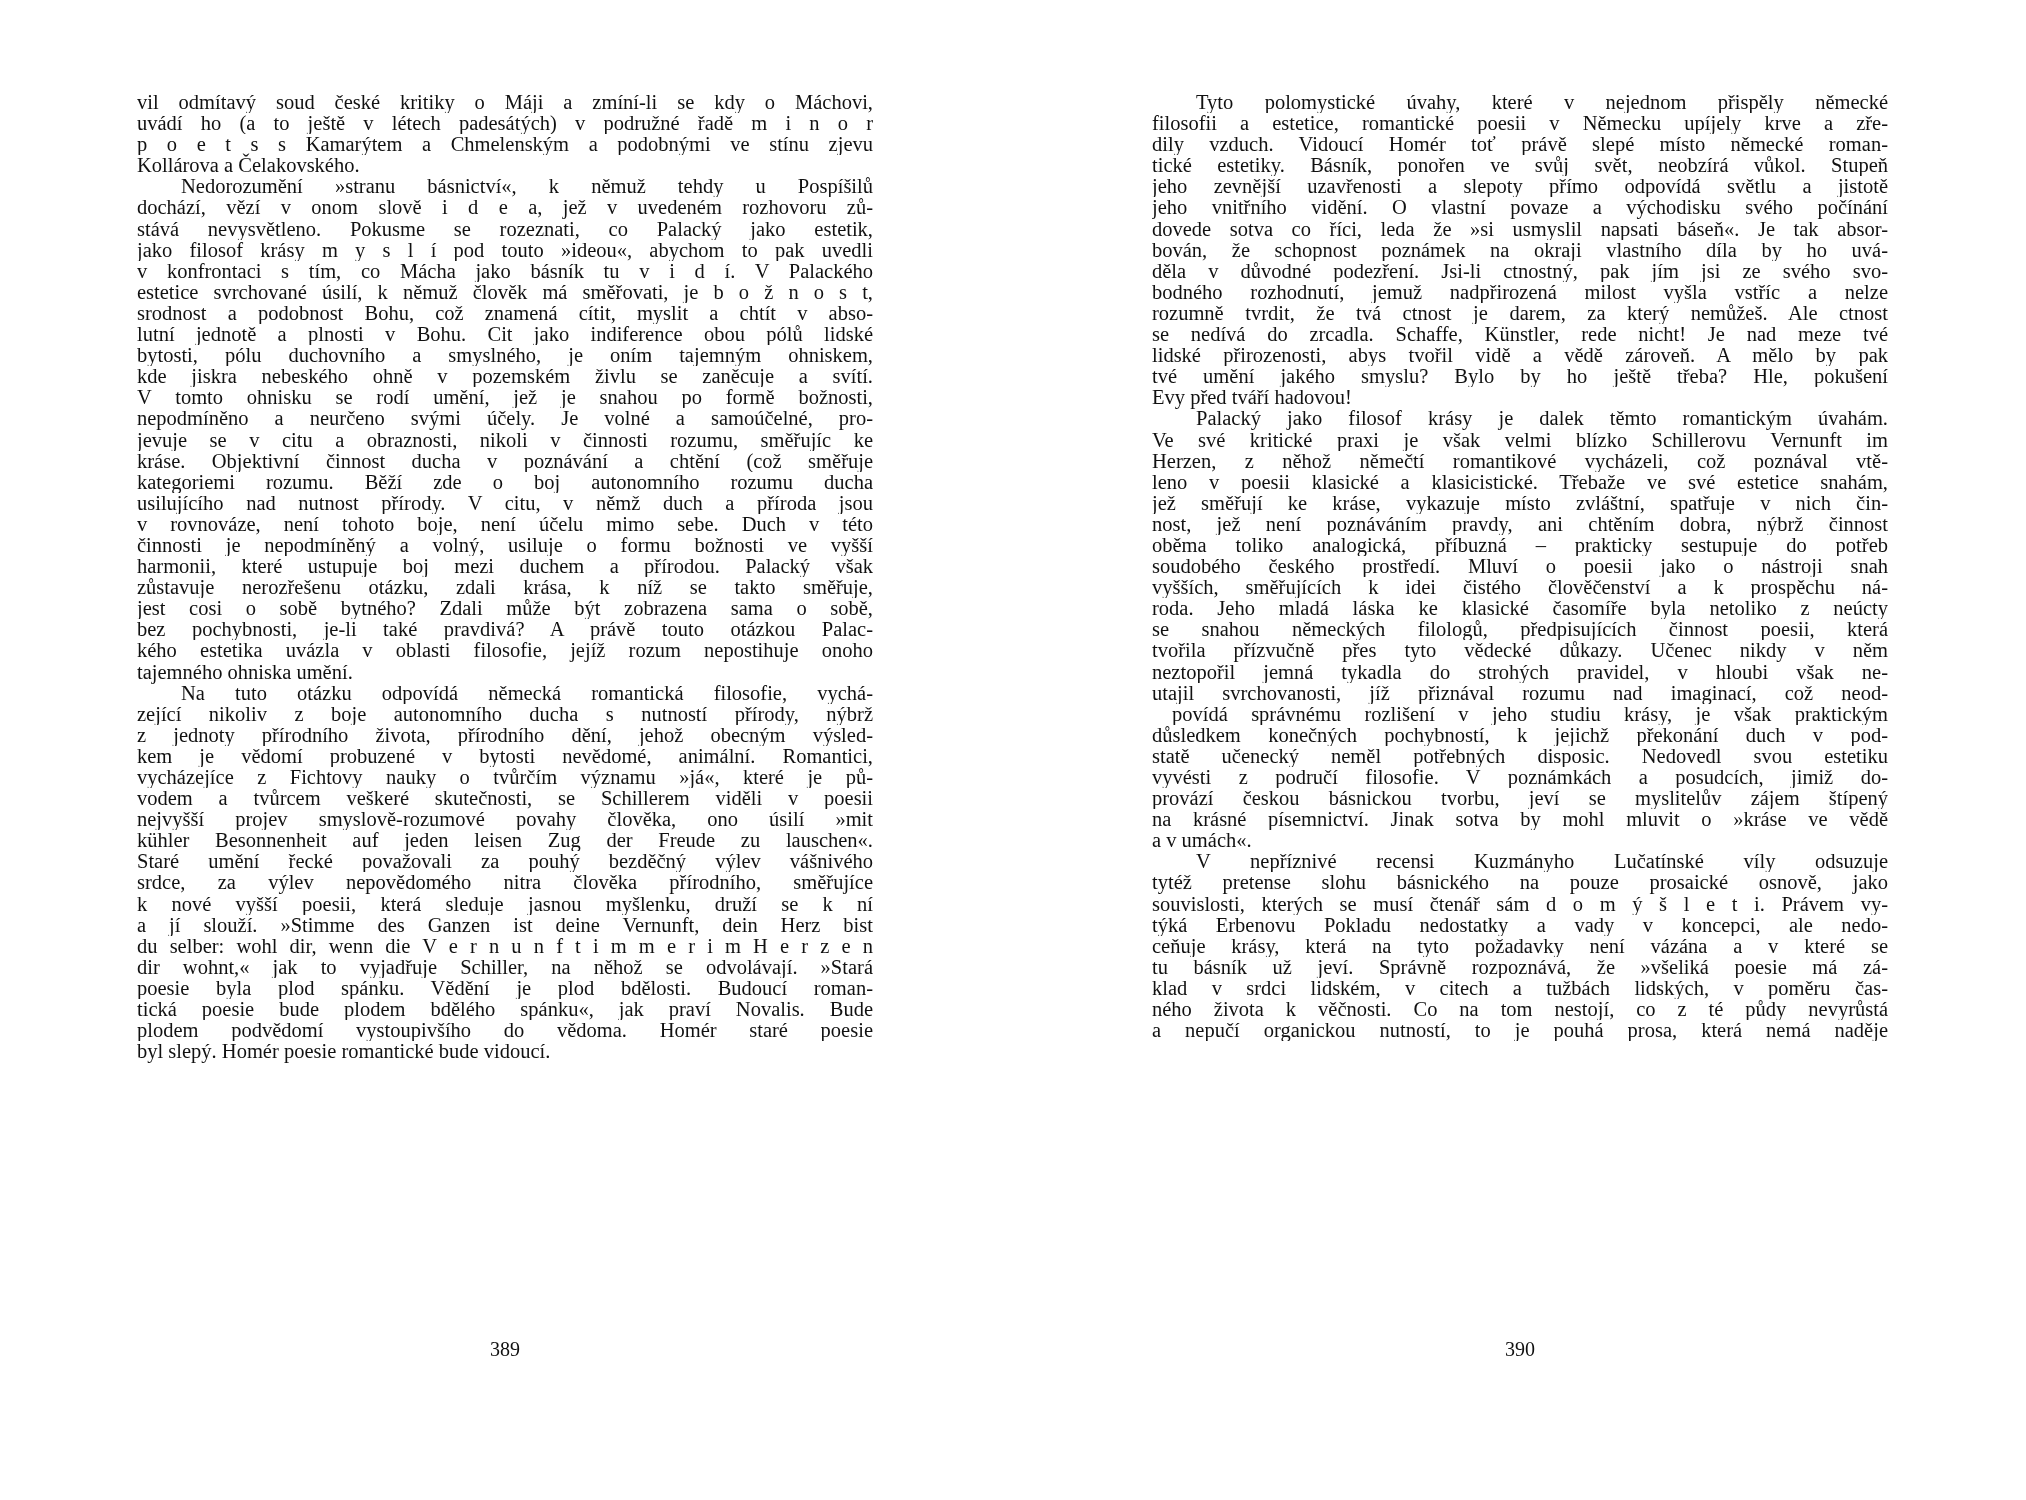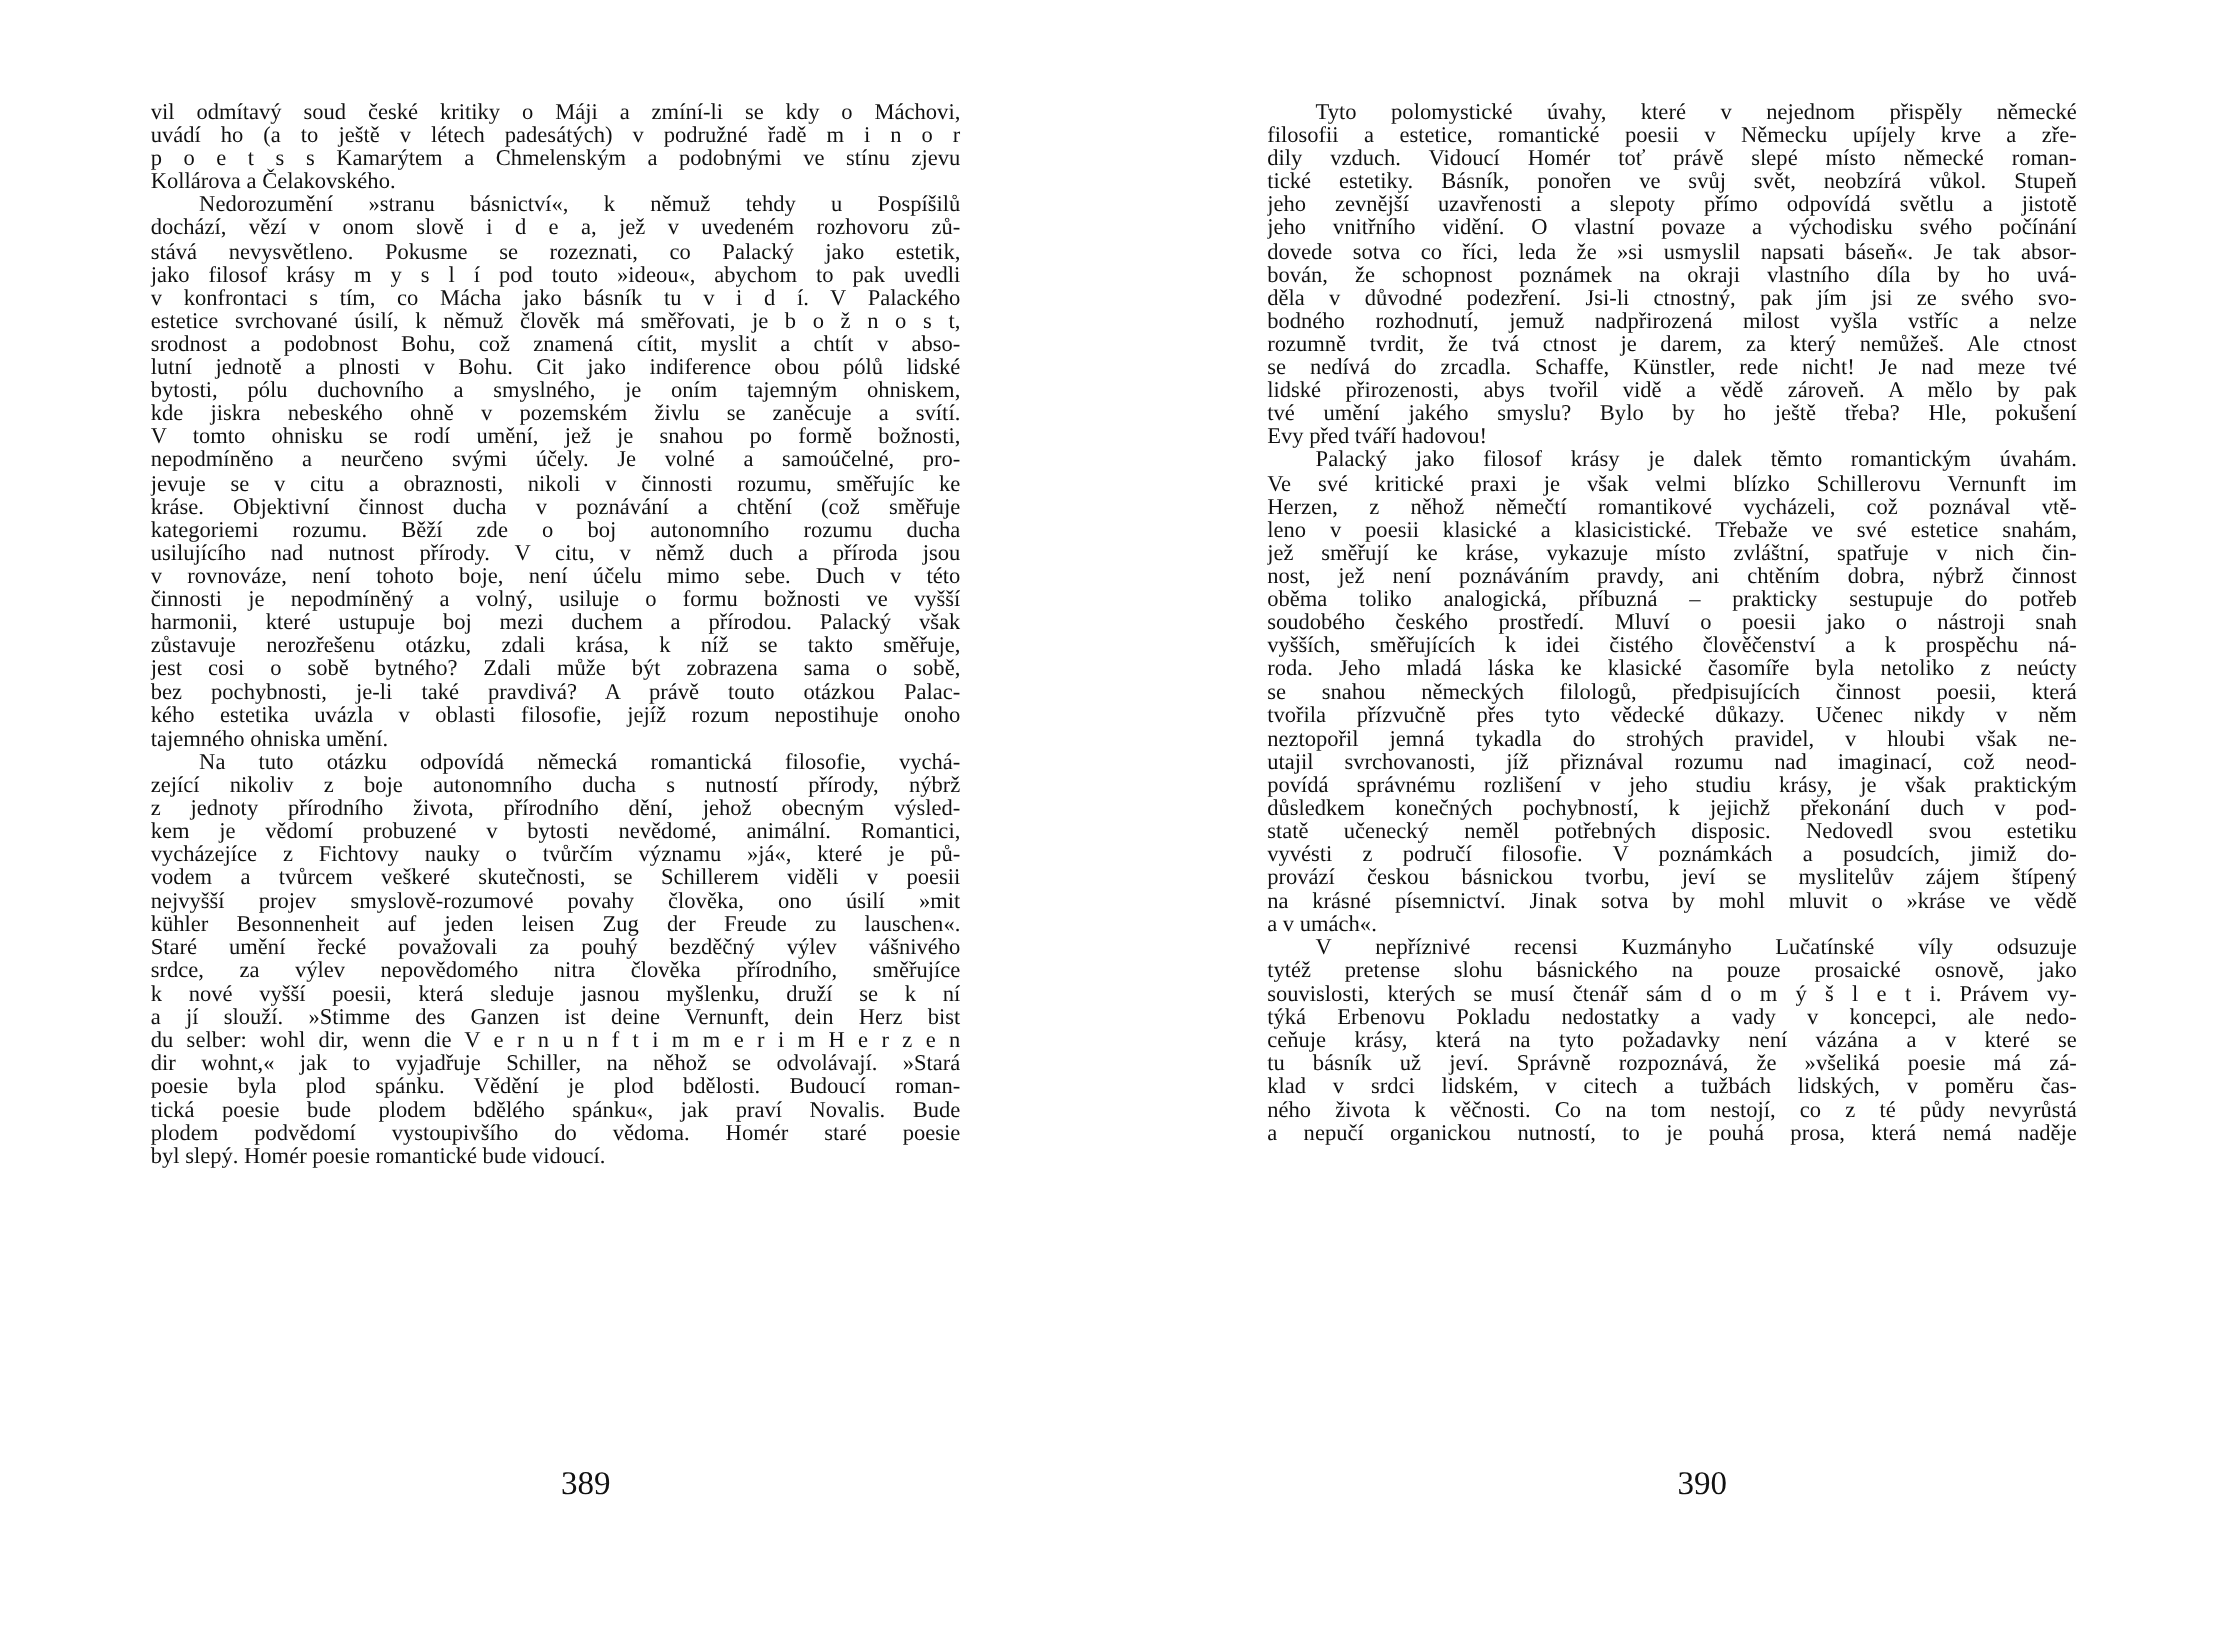--- a/index.html
+++ b/index.html
@@ -33,23 +33,23 @@
     }
     .line.last {
       text-align-last: left;
     }
     .line.indent {
       text-indent: 44px;
     }
     .folio {
       position: absolute;
       top: 1336px;
-      font-size: 30px;
+      font-size: 20px;
       line-height: 26px;
-      text-align: right;
+      text-align: center;
       width: 100px;
     }
     #folio-left { left: 455px; }
     #folio-right { left: 1470px; }
   </style>
 </head>
 <body>
 
 <div id="page-left" class="page">
     <span class="line" style="white-space: normal; height: 21.1px; overflow: hidden;">vil odmítavý soud české kritiky o Máji a zmíní-li se kdy o Máchovi,</span>
@@ -124,21 +124,21 @@
     <span class="line" style="white-space: normal; height: 21.1px; overflow: hidden;">jež směřují ke kráse, vykazuje místo zvláštní, spatřuje v nich čin-</span>
     <span class="line" style="white-space: normal; height: 21.1px; overflow: hidden;">nost, jež není poznáváním pravdy, ani chtěním dobra, nýbrž činnost</span>
     <span class="line" style="white-space: normal; height: 21.1px; overflow: hidden;">oběma toliko analogická, příbuzná – prakticky sestupuje do potřeb</span>
     <span class="line" style="white-space: normal; height: 21.1px; overflow: hidden;">soudobého českého prostředí. Mluví o poesii jako o nástroji snah</span>
     <span class="line" style="white-space: normal; height: 21.1px; overflow: hidden;">vyšších, směřujících k idei čistého člověčenství a k prospěchu ná-</span>
     <span class="line" style="white-space: normal; height: 21.1px; overflow: hidden;">roda. Jeho mladá láska ke klasické časomíře byla netoliko z neúcty</span>
     <span class="line" style="white-space: normal; height: 21.1px; overflow: hidden;">se snahou německých filologů, předpisujících činnost poesii, která</span>
     <span class="line" style="white-space: normal; height: 21.1px; overflow: hidden;">tvořila přízvučně přes tyto vědecké důkazy. Učenec nikdy v něm</span>
     <span class="line" style="white-space: normal; height: 21.1px; overflow: hidden;">neztopořil jemná tykadla do strohých pravidel, v hloubi však ne-</span>
     <span class="line" style="white-space: normal; height: 21.1px; overflow: hidden;">utajil svrchovanosti, jíž přiznával rozumu nad imaginací, což neod-</span>
-    <span class="line" style="white-space: normal; height: 21.1px; overflow: hidden;">povídá správnému rozlišení v jeho studiu krásy, je však praktickým</span>
+    <span class="line" style="white-space: normal; height: 21.1px; overflow: hidden; margin-left: 20px;">povídá správnému rozlišení v jeho studiu krásy, je však praktickým</span>
     <span class="line" style="white-space: normal; height: 21.1px; overflow: hidden;">důsledkem konečných pochybností, k jejichž překonání duch v pod-</span>
     <span class="line" style="white-space: normal; height: 21.1px; overflow: hidden;">statě učenecký neměl potřebných disposic. Nedovedl svou estetiku</span>
     <span class="line" style="white-space: normal; height: 21.1px; overflow: hidden;">vyvésti z područí filosofie. V poznámkách a posudcích, jimiž do-</span>
     <span class="line" style="white-space: normal; height: 21.1px; overflow: hidden;">provází českou básnickou tvorbu, jeví se myslitelův zájem štípený</span>
     <span class="line" style="white-space: normal; height: 21.1px; overflow: hidden;">na krásné písemnictví. Jinak sotva by mohl mluvit o »kráse ve vědě</span>
     <span class="line last">a v umách«.</span>
     <span class="line indent" style="white-space: normal; height: 21.1px; overflow: hidden;">V nepříznivé recensi Kuzmányho Lučatínské víly odsuzuje</span>
     <span class="line" style="white-space: normal; height: 21.1px; overflow: hidden;">tytéž pretense slohu básnického na pouze prosaické osnově, jako</span>
     <span class="line" style="white-space: normal; height: 21.1px; overflow: hidden;">souvislosti, kterých se musí čtenář sám d o m ý š l e t i. Právem vy-</span>
     <span class="line" style="white-space: normal; height: 21.1px; overflow: hidden;">týká Erbenovu Pokladu nedostatky a vady v koncepci, ale nedo-</span>

